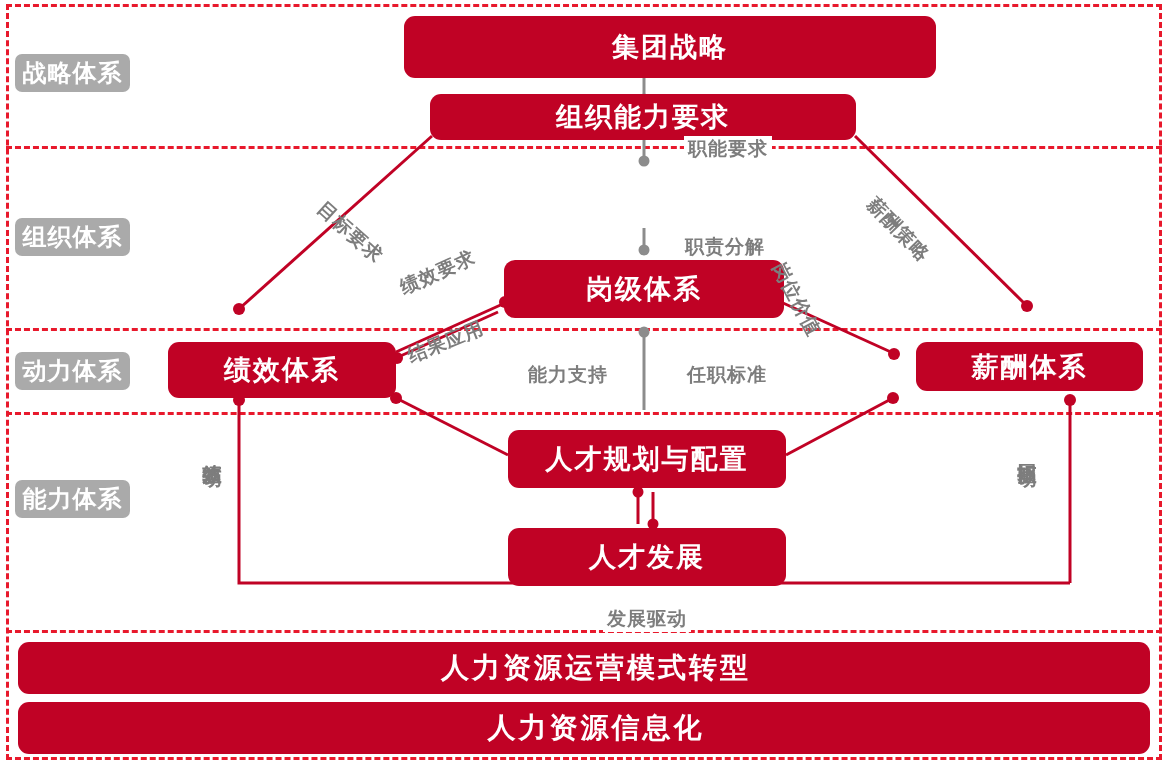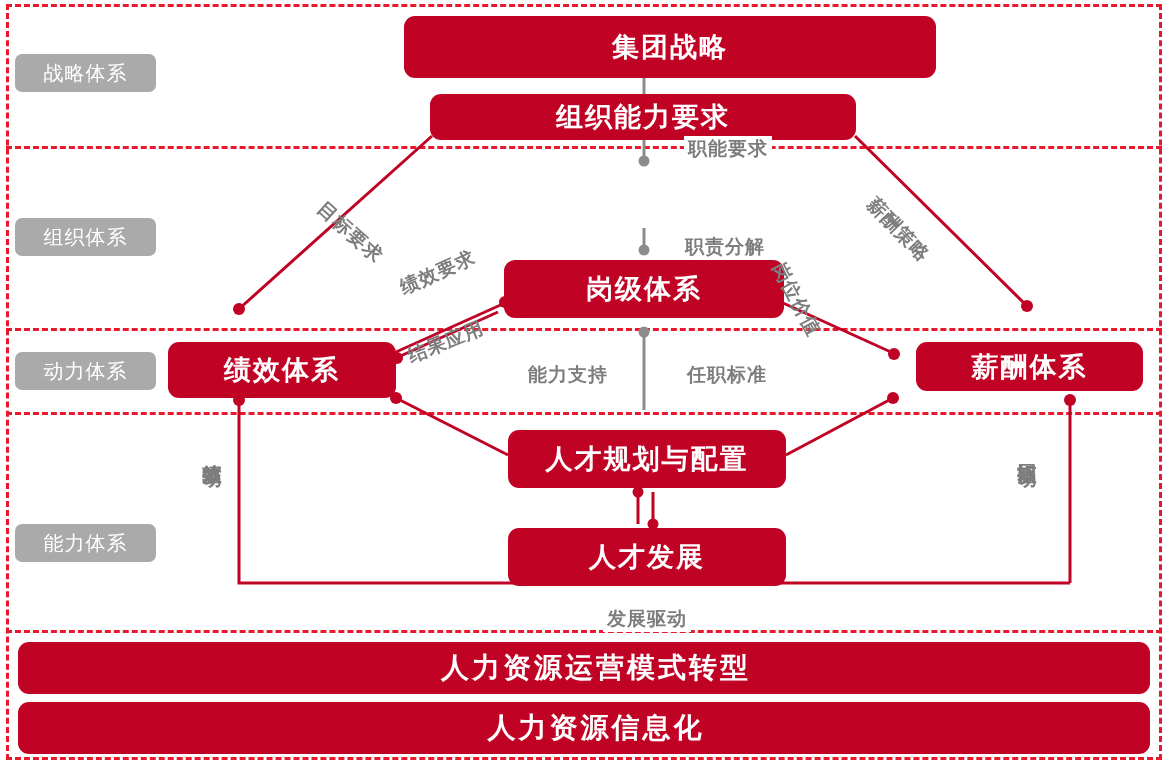--- a/index.html
+++ b/index.html
@@ -30,27 +30,27 @@
     width:1156px;
     height:0;
     border-top:3px dashed #e8192c;
   }
   
   .band-tag{
     position:absolute;
     background:#aaaaaa;
     color:#ffffff;
     border-radius:7px;
-    font-size:20px;
-    font-weight:normal;
+    font-size:24px;
+    font-weight:bold;
     letter-spacing:1px;
     display:flex;
     align-items:center;
     justify-content:center;
-    width:141px;
+    width:115px;
     height:38px;
     box-sizing:border-box;
   }
   
   .rbox{
     position:absolute;
     background:#c00225;
     color:#ffffff;
     border-radius:11px;
     display:flex;
@@ -147,21 +147,21 @@
     <polyline points="239,400 239,583 1070,583" fill="none" stroke="#c00225" stroke-width="3"></polyline>
     <circle cx="239" cy="400" r="6" fill="#c00225"></circle>
 
     <line x1="1070" y1="583" x2="1070" y2="400" stroke="#c00225" stroke-width="3"></line>
     <circle cx="1070" cy="400" r="6" fill="#c00225"></circle>
   </svg>
 
   <div class="band-tag" style="left:15px; top:54px;">战略体系</div>
   <div class="band-tag" style="left:15px; top:218px;">组织体系</div>
   <div class="band-tag" style="left:15px; top:352px;">动力体系</div>
-  <div class="band-tag" style="left:15px; top:524px;">能力体系</div>
+  <div class="band-tag" style="left:15px; top:480px;">能力体系</div>
 
   <div class="rbox sz-lg" style="left:404px; top:16px; width:532px; height:62px;">集团战略</div>
 
   <div class="rbox sz-lg" style="left:430px; top:94px; width:426px; height:46px;">组织能力要求</div>
 
 
   <div class="rbox sz-lg" style="left:504px; top:260px; width:280px; height:58px;">岗级体系</div>
 
   <div class="rbox sz-lg" style="left:168px; top:342px; width:228px; height:56px;">绩效体系</div>
 

